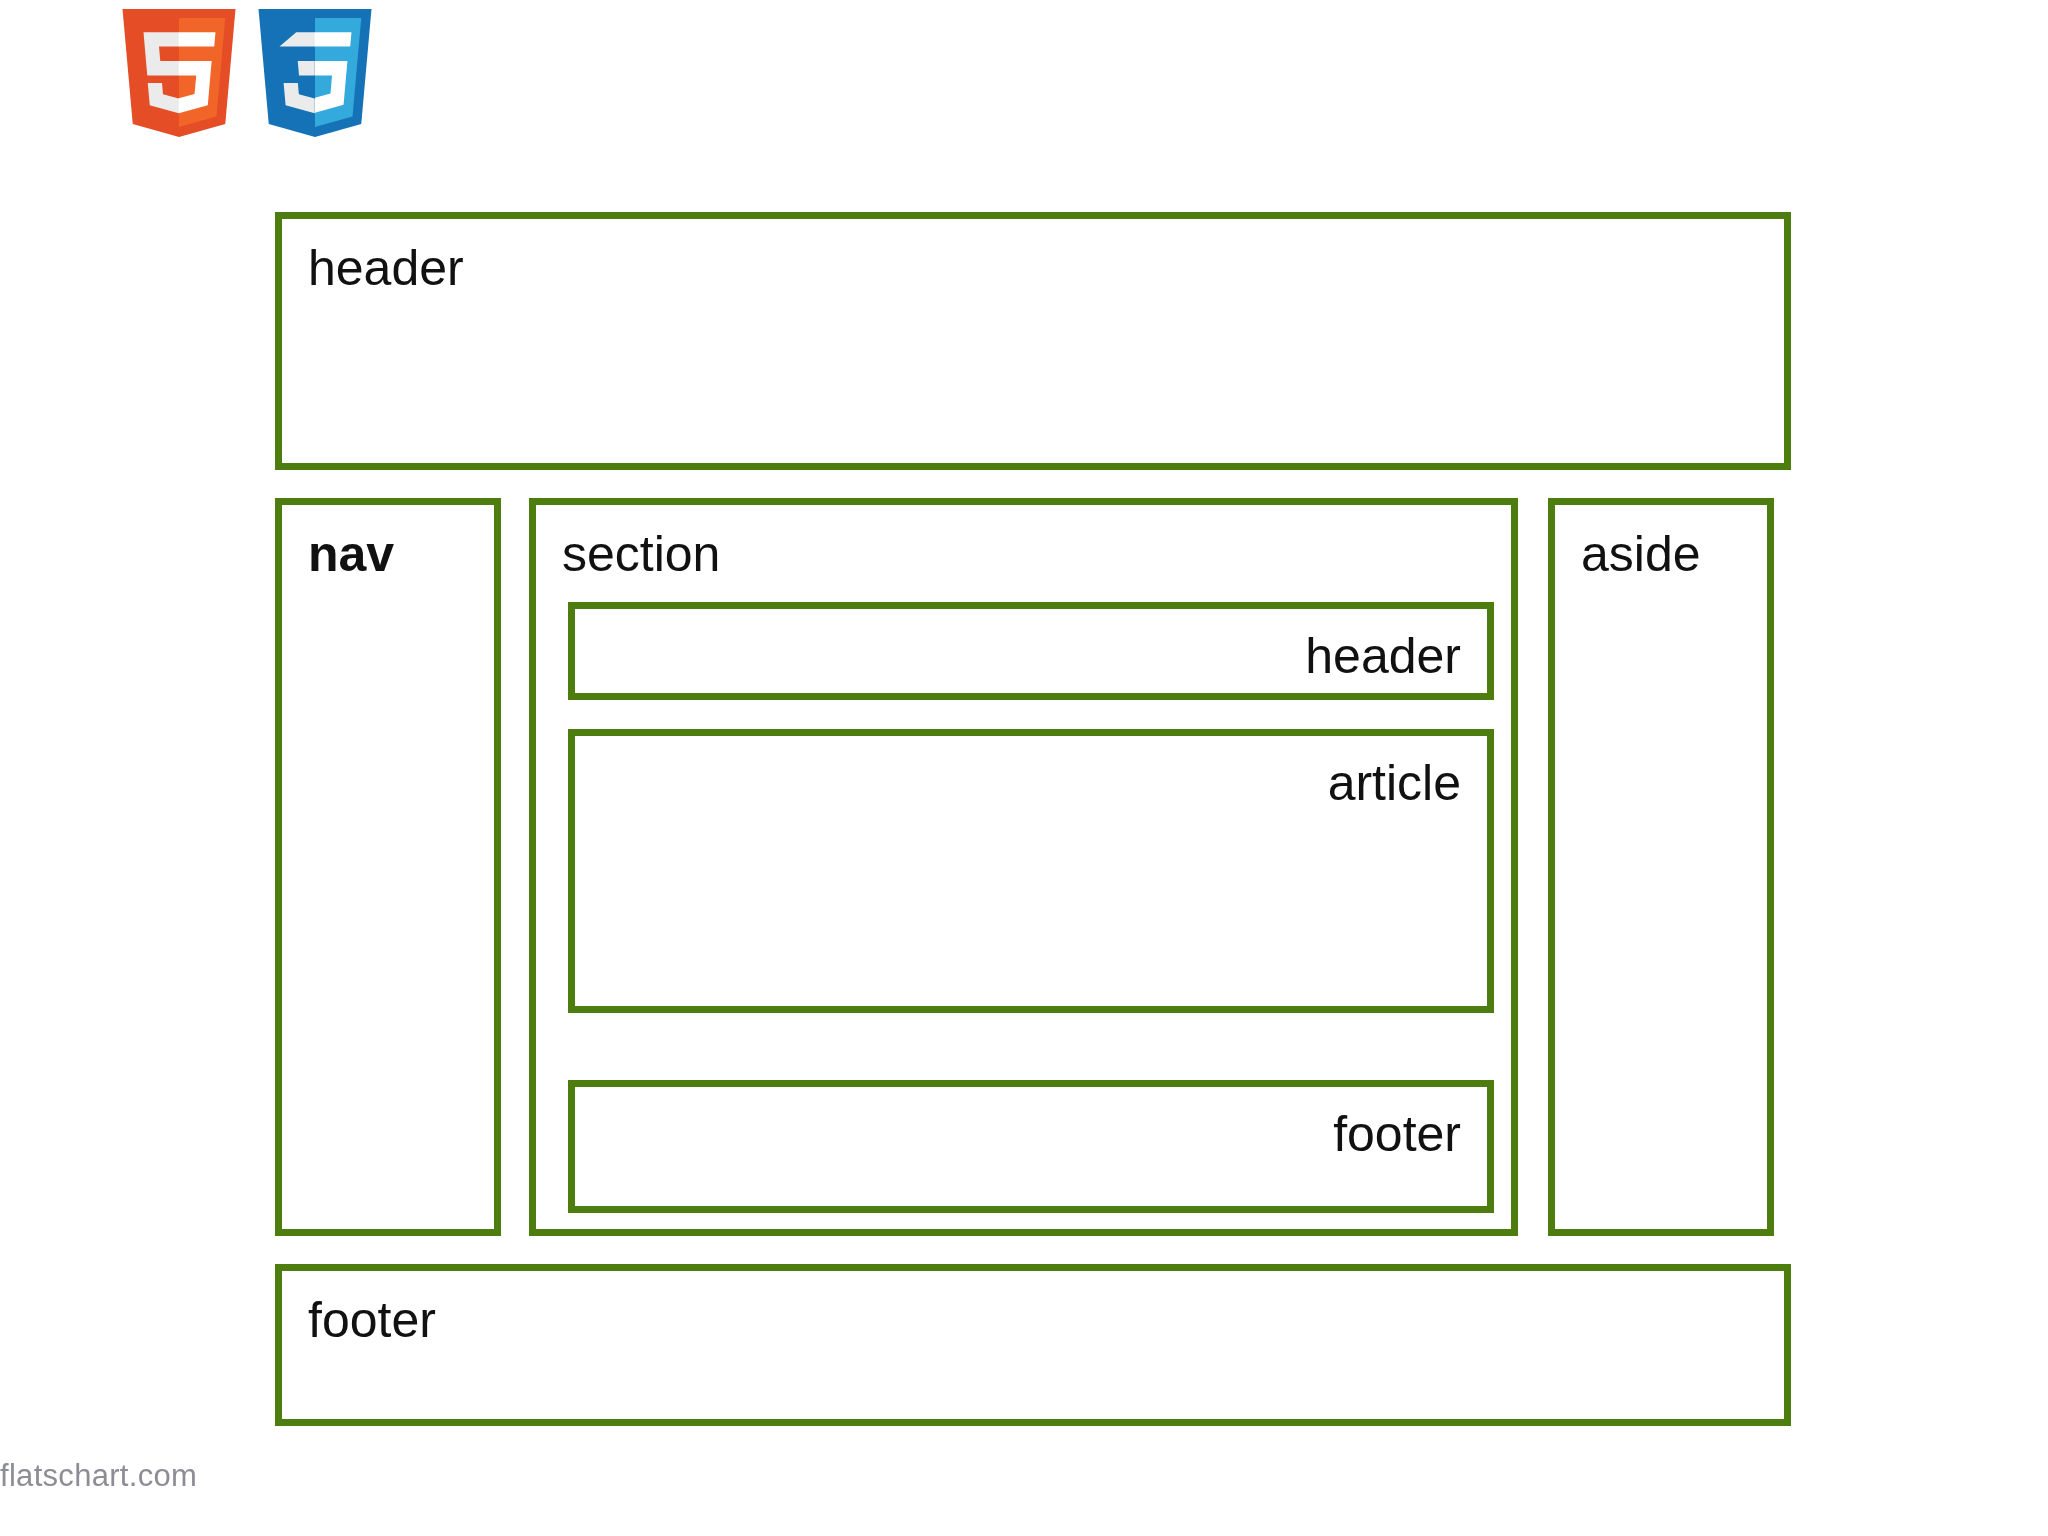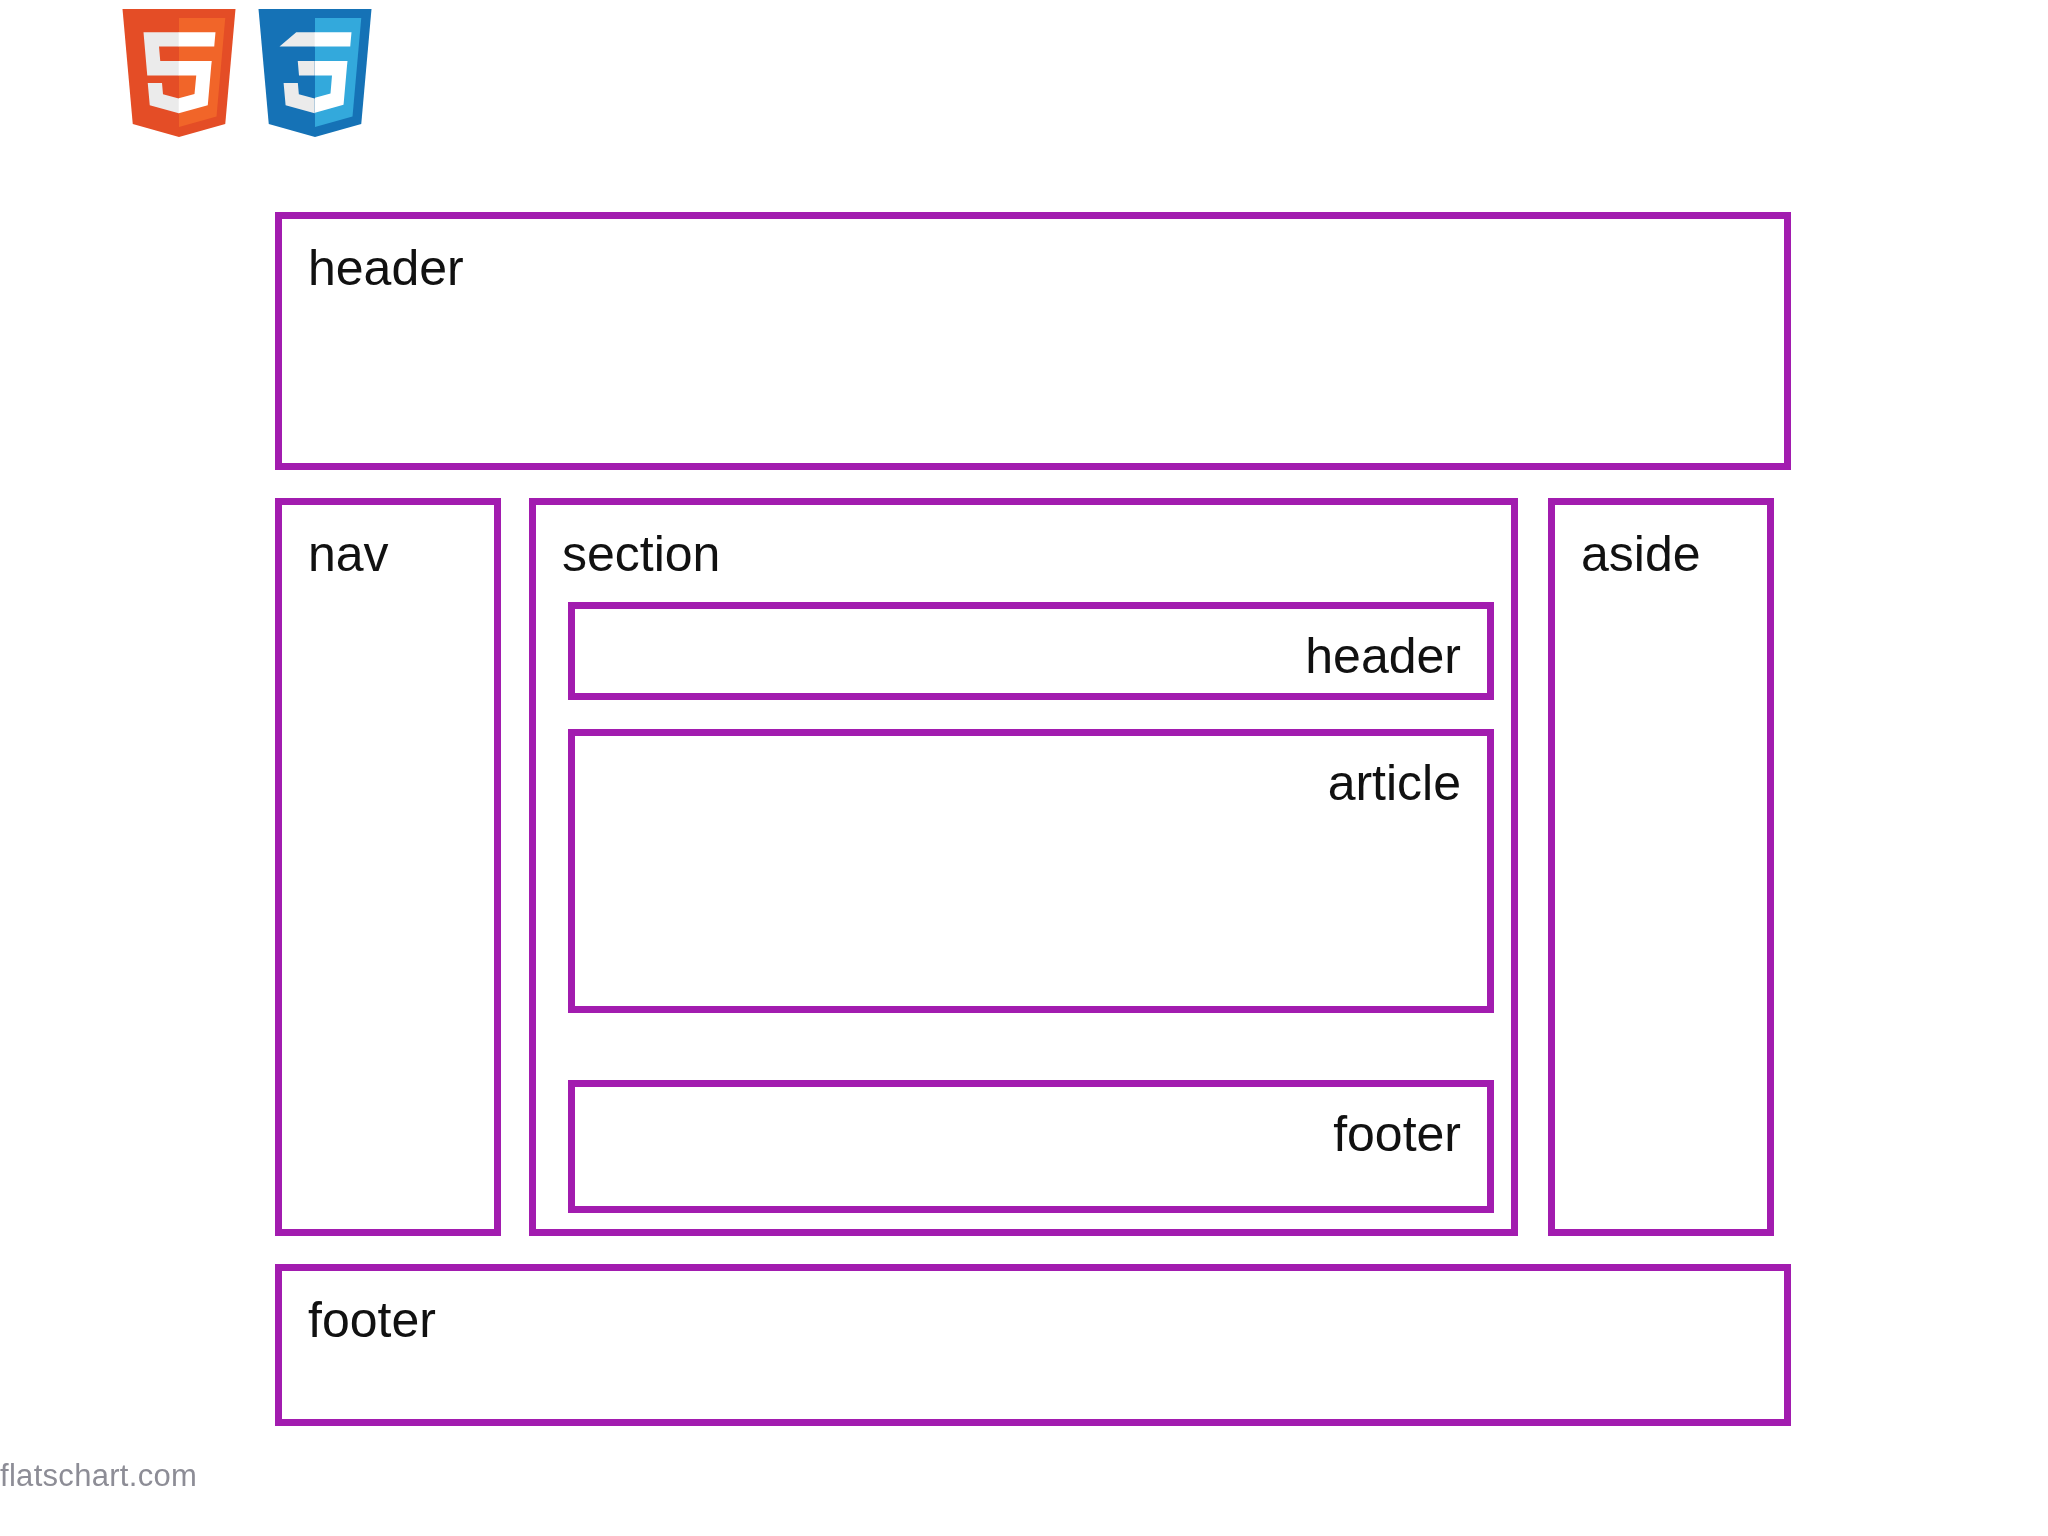--- a/index.html
+++ b/index.html
@@ -25,21 +25,21 @@
   }
   .logo {
     width: 128px;
     height: 142px;
     display: block;
   }
 
   
   .box {
     position: absolute;
-    border: 7px solid #a21caf;
+    border: 7px solid #4d7c0f;
     background: #ffffff;
     box-sizing: border-box;
   }
   .box > .lbl {
     position: absolute;
     font-size: 50px;
     line-height: 1;
     color: #111111;
     white-space: nowrap;
   }
@@ -47,21 +47,21 @@
   .lbl-right { right: 26px; top: 22px; }
 
   
   #box-header {
     left: 275px; top: 212px;
     width: 1516px; height: 258px;
   }
 
   #box-nav {
     left: 275px; top: 498px;
-    width: 226px; height: 738px;
+    width: 226px; height: 738px; font-weight: bold;
   }
 
   #box-section {
     left: 529px; top: 498px;
     width: 989px; height: 738px; text-decoration: underline;
   }
 
   #box-section-header {
     left: 32px; top: 97px;
     width: 926px; height: 98px;

